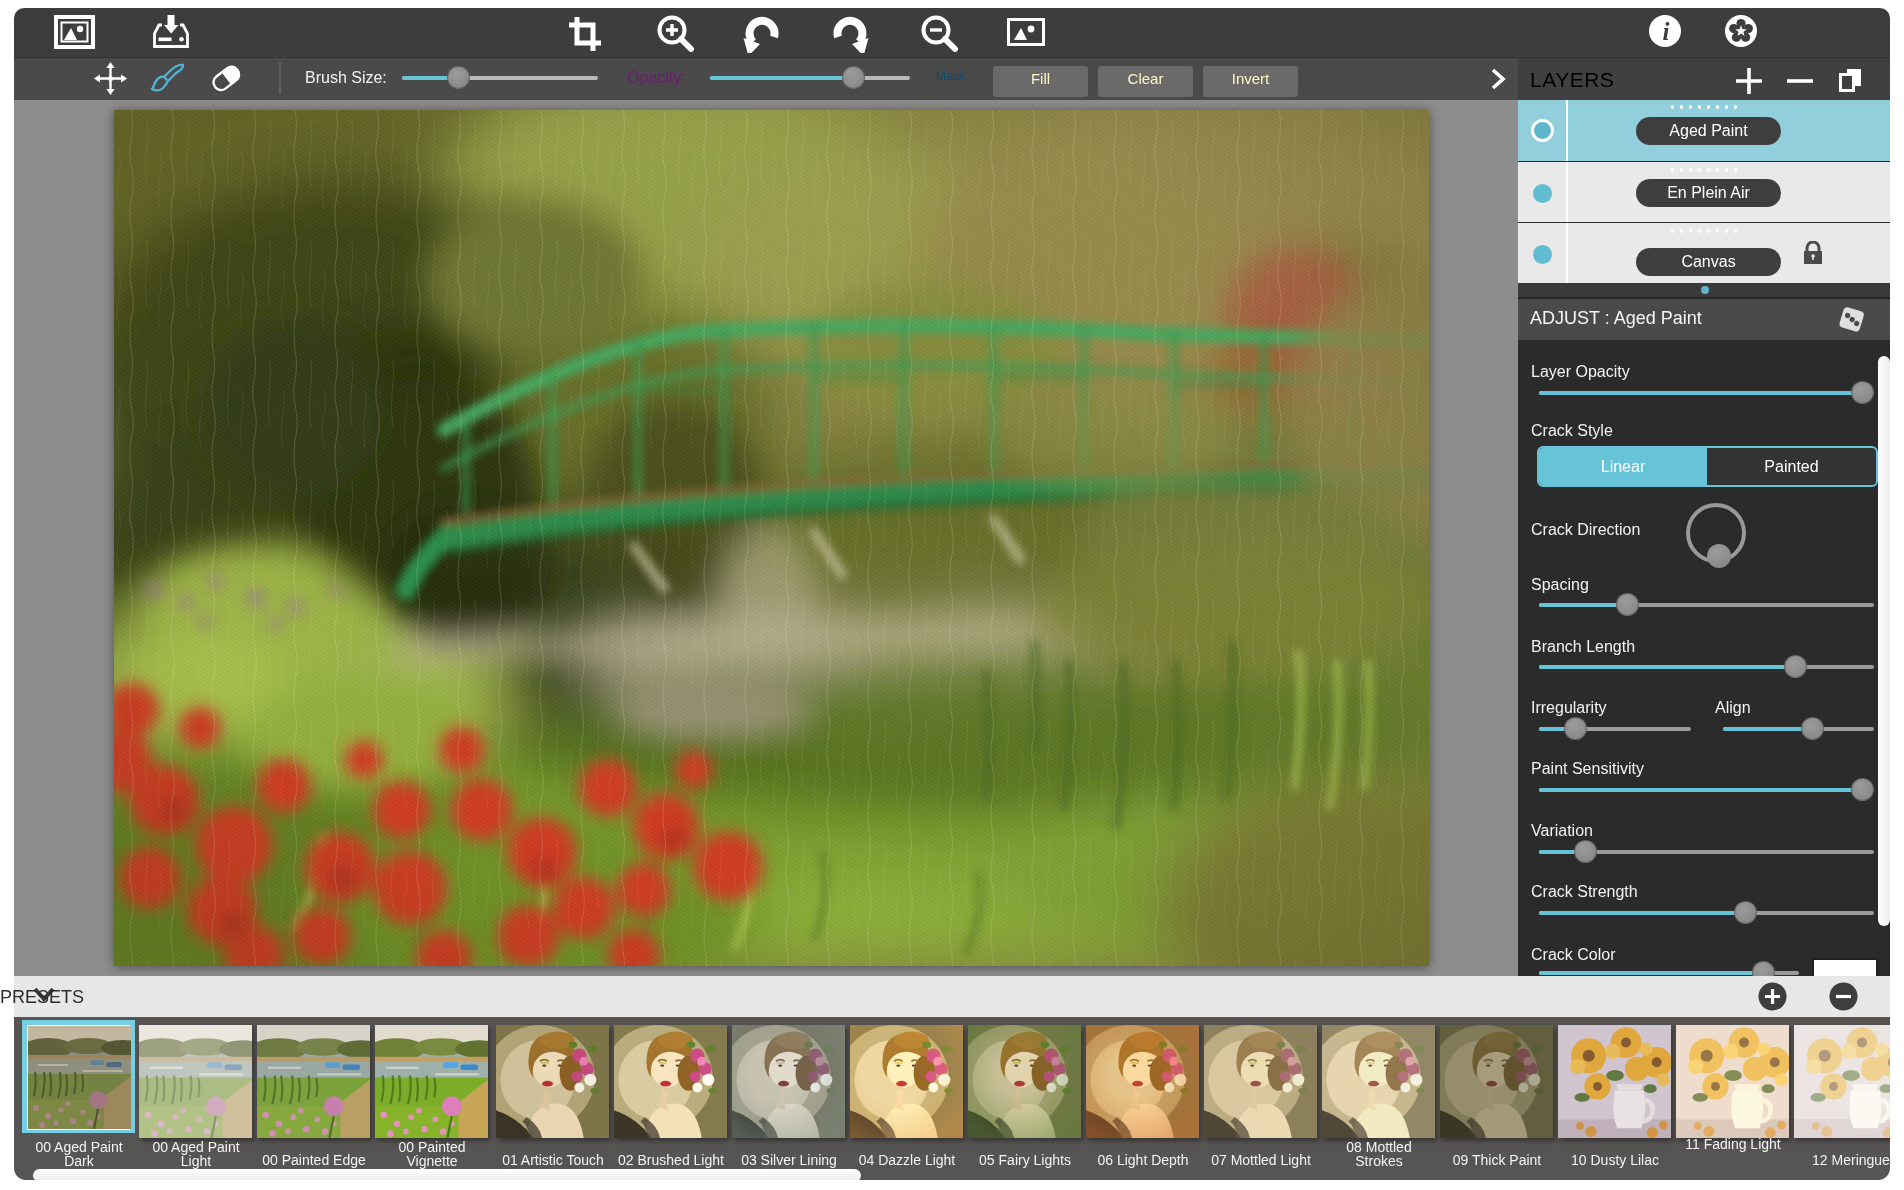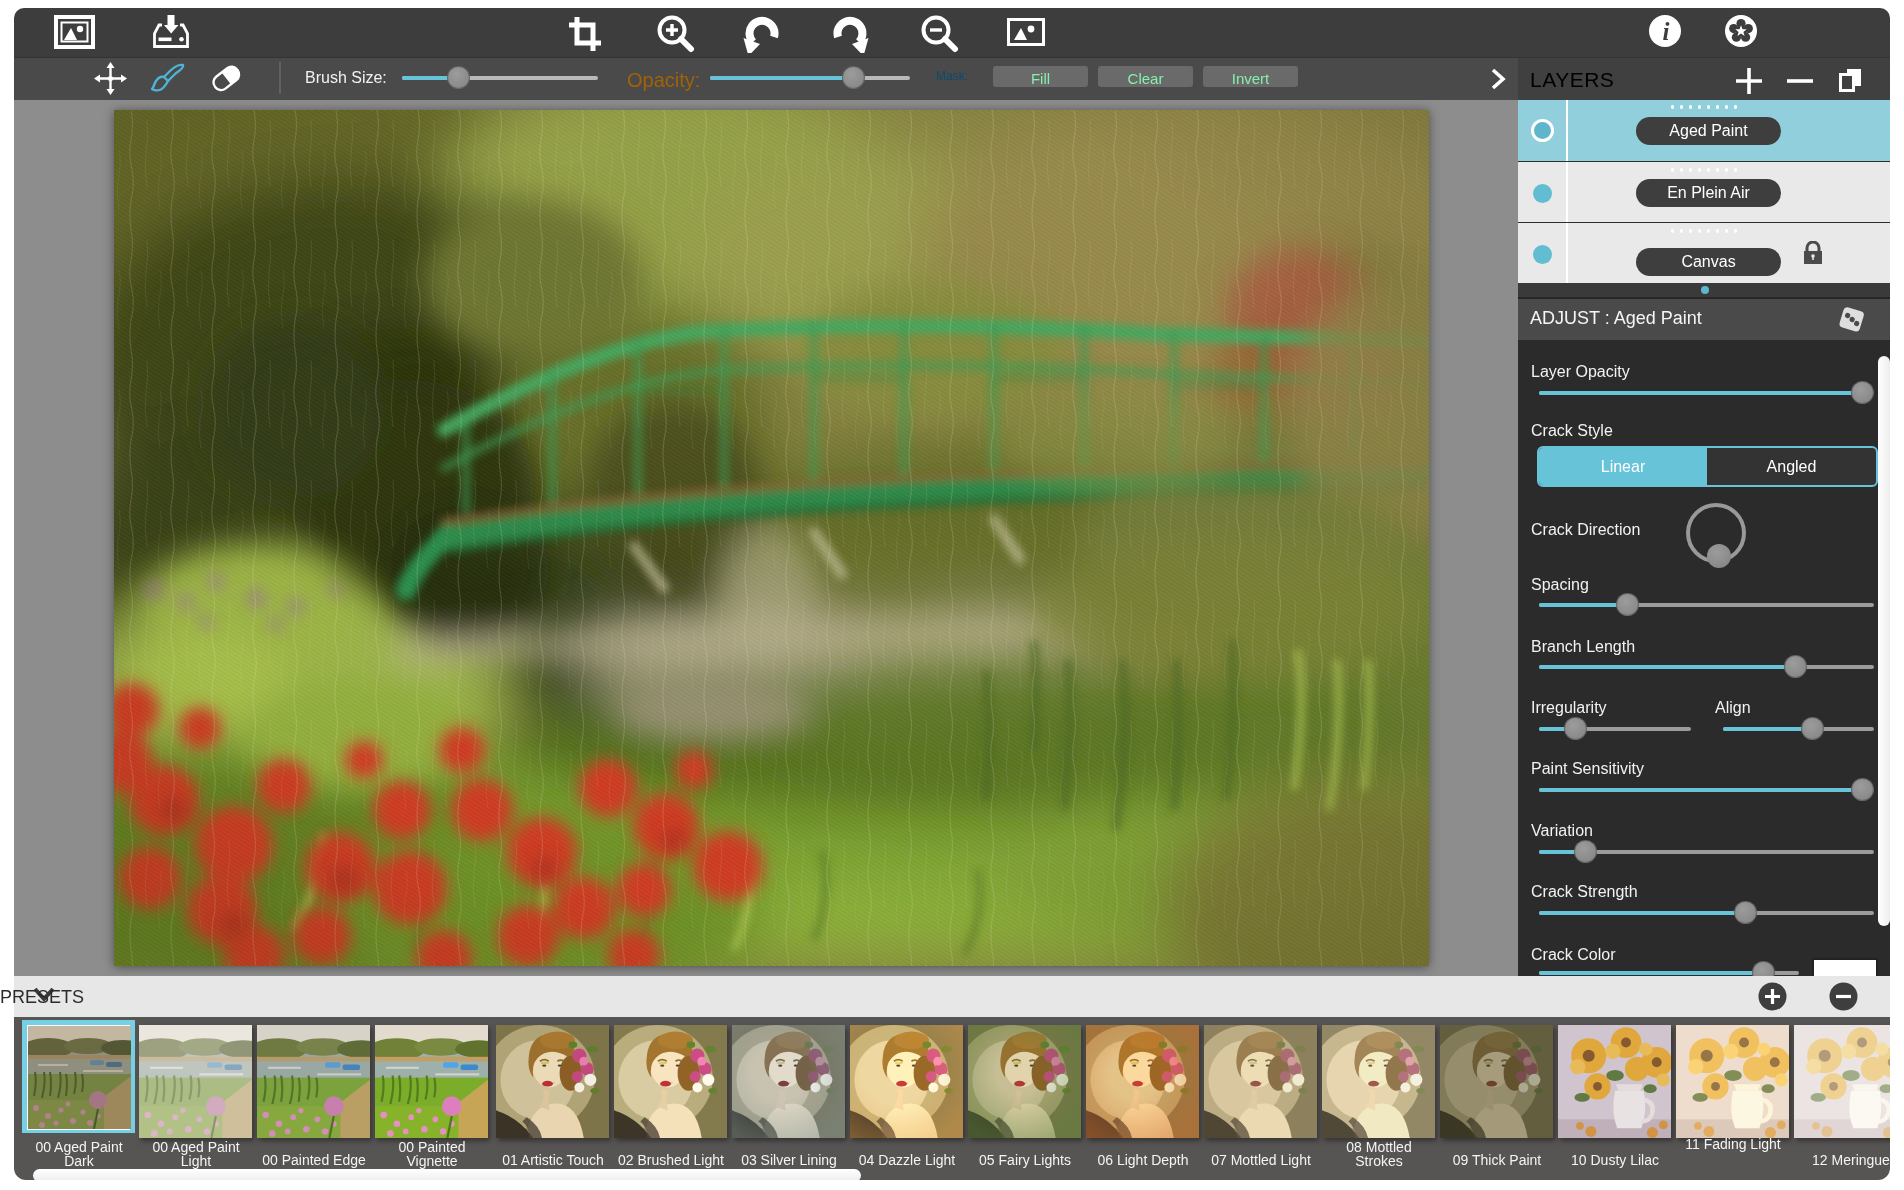--- a/index.html
+++ b/index.html
@@ -10,21 +10,21 @@
 #layhdr{left:1518px;top:57px;width:372px;height:43px;background:#404040;border-top:1px solid #333;box-sizing:border-box}
 #canvasbg{left:14px;top:100px;width:1504px;height:876px;background:#8d8d8d}
 #painting{left:114px;top:110px;width:1315px;height:856px;box-shadow:0 1px 10px rgba(0,0,0,0.45)}
 #rpanel{left:1518px;top:100px;width:372px;height:876px;background:#2b2b2b}
 .lrow{position:absolute;left:0;width:372px}
 .tlabel{position:absolute;color:#f2f2f2;font-size:16px;white-space:nowrap}
 .sl{position:absolute;height:4px;border-radius:2px;background:#9b9b9b}
 .sl i{position:absolute;left:0;top:0;height:4px;border-radius:2px;background:#66c3d8;display:block}
 .sl b{position:absolute;top:-10px;width:23px;height:23px;border-radius:50%;background:radial-gradient(circle at 40% 35%,#9c9c9c,#8a8a8a 70%,#747474);display:block;border:1px solid rgba(60,60,60,.5);box-sizing:border-box}
 .pill{position:absolute;left:118px;width:145px;height:28px;background:#3e3e3e;border-radius:14px;color:#fff;font-size:16px;text-align:center;line-height:28px}
-.mbtn{position:absolute;top:66px;width:95px;height:21px;background:#6a6a6a;border-radius:3px;color:#86efac;font-size:15px;text-align:center;line-height:25px}
+.mbtn{position:absolute;top:66px;width:95px;height:31px;background:#6a6a6a;border-radius:3px;color:#fef9c3;font-size:15px;text-align:center;line-height:25px}
 #phdr{left:14px;top:976px;width:1876px;height:41px;background:#e7e7e7}
 #pstrip{left:14px;top:1017px;width:1876px;height:163px;background:#575454;border-radius:0 0 12px 12px;overflow:hidden}
 .thumb{position:absolute;top:8px;width:113px;height:113px;box-shadow:2px 3px 5px rgba(0,0,0,.4)}
 .thumb em{position:absolute;left:0;top:0;width:113px;height:113px;display:block;pointer-events:none}
 .tlab{position:absolute;top:123px;width:150px;color:#f4f4f4;font-size:14px;line-height:14px;text-align:center}
 #hscroll{position:absolute;left:19px;top:152px;width:828px;height:13px;border-radius:7px;background:linear-gradient(#fff,#ececec)}
 #vscroll{left:1878px;top:356px;width:12px;height:570px;border-radius:6px;background:linear-gradient(90deg,#fff,#ededed)}
 .ic{position:absolute}
 </style>
 </head>
@@ -285,21 +285,21 @@
 </div>
 
 <div class="tlabel" style="left:1531px;top:363px">Layer Opacity</div>
 <div class="sl" style="left:1539px;top:391px;width:335px">
     <i style="width:325px"></i>
     <b style="left:312px"></b>
   </div>
 <div class="tlabel" style="left:1531px;top:422px">Crack Style</div>
 <div class="abs" style="left:1537px;top:446px;width:337px;height:37px;border:2px solid #66c3d8;border-radius:6px;background:#333">
   <div class="abs" style="left:0;top:0;width:168px;height:37px;background:#66c3d8;border-radius:4px 0 0 4px;color:#fff;font-size:16px;text-align:center;line-height:37px">Linear</div>
-  <div class="abs" style="left:168px;top:0;width:169px;height:37px;color:#fff;font-size:16px;text-align:center;line-height:37px">Angled</div>
+  <div class="abs" style="left:168px;top:0;width:169px;height:37px;color:#fff;font-size:16px;text-align:center;line-height:37px">Painted</div>
 </div>
 <div class="tlabel" style="left:1531px;top:521px">Crack Direction</div>
 <div class="abs" style="left:1686px;top:503px;width:52px;height:52px;border-radius:50%;border:4px solid #999"></div>
 <div class="abs" style="left:1707px;top:544px;width:24px;height:24px;border-radius:50%;background:radial-gradient(circle at 40% 35%,#9c9c9c,#898989 70%,#737373)"></div>
 <div class="tlabel" style="left:1531px;top:576px">Spacing</div>
 <div class="sl" style="left:1539px;top:603px;width:335px">
     <i style="width:92px"></i>
     <b style="left:77px"></b>
   </div>
 <div class="tlabel" style="left:1531px;top:638px">Branch Length</div>
@@ -648,21 +648,21 @@
   <rect x="1" y="8" width="28" height="15" rx="7" fill="none" stroke="#fff" stroke-width="2.4"></rect>
   <path d="M15,8.2 H22 a7,7.3 0 0 1 0,14.6 H15 Z" fill="#fff"></path>
  </g>
 </svg>
 <div class="abs" style="left:279px;top:62px;width:2px;height:32px;background:#606060"></div>
 <div class="abs" style="left:305px;top:69px;color:#f2f2f2;font-size:16px">Brush Size:</div>
 <div class="sl" style="left:402px;top:76px;width:196px;background:#b9b9b9">
     <i style="width:57px"></i>
     <b style="left:45px"></b>
   </div>
-<div class="abs" style="left:627px;top:69px;color:#a16207;font-size:20px">Opacity:</div>
+<div class="abs" style="left:627px;top:69px;color:#701a75;font-size:16px">Opacity:</div>
 <div class="sl" style="left:710px;top:76px;width:200px;background:#b9b9b9">
     <i style="width:144px"></i>
     <b style="left:132px"></b>
   </div>
 <div class="abs" style="left:936px;top:69px;color:#0c4a6e;font-size:12px">Mask:</div>
 <div class="mbtn" style="left:993px">Fill</div>
 <div class="mbtn" style="left:1098px">Clear</div>
 <div class="mbtn" style="left:1203px">Invert</div>
 <svg class="ic" style="left:1489px;top:68px" width="18" height="22" viewBox="0 0 18 22">
     <path d="M4,2 L14,11 L4,20" fill="none" stroke="#fff" stroke-width="3.6"></path>

